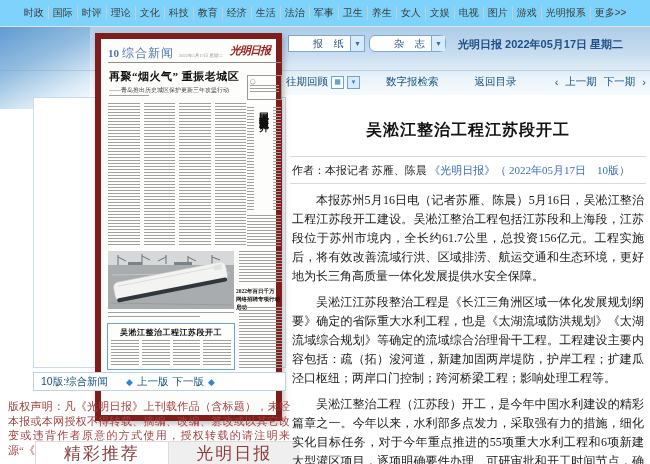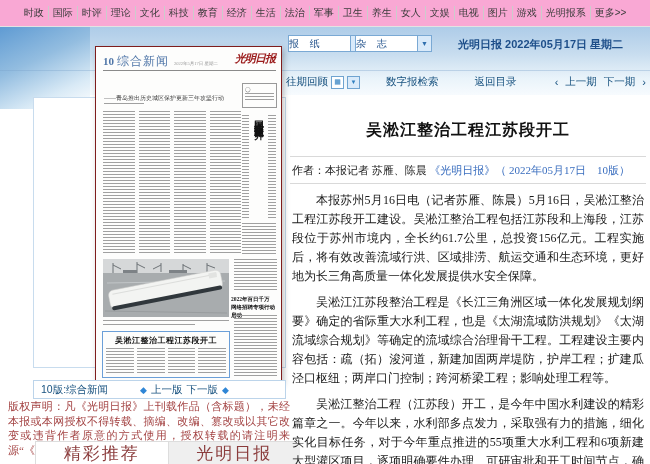--- a/index.html
+++ b/index.html
@@ -3,55 +3,55 @@
 <meta charset="utf-8">
 <style>
   * { margin:0; padding:0; box-sizing:border-box; }
   html,body { width:650px; height:464px; overflow:hidden; background:#fff;
               font-family:"Liberation Sans","DejaVu Sans",sans-serif; }
   .stage { position:relative; width:650px; height:464px; background:#fff; overflow:hidden; }
 
   
   .topnav { position:absolute; left:0; top:0; width:650px; height:27px;
             display:flex; align-items:center; justify-content:center;
-            background:#f9a8d4; border-bottom:1px solid #e3e3e3; }
+            background:#7dd3fc; border-bottom:1px solid #e3e3e3; }
   .nav-item { font-size:10px; color:#3c3c3c; padding:0 4px; border-right:1px solid #ccc;
               white-space:nowrap; cursor:pointer; }
   .nav-item:last-child { border-right:none; }
 
   
   .banner { position:absolute; left:0; top:27px; width:650px; height:68px;
             background:linear-gradient(180deg,#aecce8 0%,#c8ddef 40%,#e9f3fa 75%,#f7fbfe 100%); }
   .accent { position:absolute; left:0; top:27px; width:90px; height:82px;
             background:linear-gradient(155deg,#5f9bd3 0%,#93bde0 40%,#d9eaf6 75%,#ffffff 100%); }
   .banner-sep { position:absolute; left:0; top:70px; width:650px; height:1px;
                 background:rgba(120,160,200,.35); }
   .select { position:absolute; top:35px; height:17px; width:77px; background:#fff;
             border:1px solid #7aa9d4; display:flex; align-items:center; font-size:10px;
             color:#1d4e89; cursor:pointer; }
-  .select .lbl { flex:1; padding-left:0; letter-spacing:4px; white-space:nowrap; }
+  .select .lbl { flex:1; padding-left:24px; letter-spacing:4px; white-space:nowrap; }
   .select .arr { width:14px; height:100%; background:#d9eafa; border-left:1px solid #7aa9d4;
                  font-size:7px; color:#2f6fae; display:flex; align-items:center; justify-content:center; }
   .dateline { position:absolute; left:458px; top:37px; font-size:11px; font-weight:bold;
               color:#1d4e89; white-space:nowrap; }
   .toolbar { position:absolute; left:286px; top:74px; width:360px; height:16px;
              display:flex; align-items:center; font-size:10.5px; color:#17517f; }
   .tb-link { cursor:pointer; white-space:nowrap; }
   .mini { width:13px; height:13px; border:1px solid #6fa3d0; background:#fff; margin-left:3px;
           font-size:7px; color:#2f7fc0; display:inline-flex; align-items:center; justify-content:center;
           cursor:pointer; }
   .mini.dd { background:#d9eafa; font-size:6px; }
   .tb-right { margin-left:auto; display:flex; align-items:center; gap:7px; }
   .ang { color:#17517f; font-size:11px; cursor:pointer; }
 
   
   .panel-box { position:absolute; left:33px; top:97px; width:253px; height:271px;
                border:1px solid #c8dcee; background:#fff; }
-  .paper { position:absolute; left:95px; top:46px; width:187px; height:336px;
-           background:#fdfdfc; border:1px solid #7f1d1d; box-shadow:2px 3px 6px rgba(0,0,0,.25);
+  .paper { position:absolute; left:95px; top:33px; width:187px; height:388px;
+           background:#fdfdfc; border:6px solid #7f1d1d; box-shadow:2px 3px 6px rgba(0,0,0,.25);
            cursor:pointer; font-family:"Liberation Serif","DejaVu Serif",serif; }
   .p-head { position:absolute; left:7px; top:6px; display:flex; align-items:baseline; }
   .p-num { font-size:11px; font-weight:bold; color:#4f76a8; }
   .p-sec { font-size:12px; color:#4f76a8; letter-spacing:1px; margin-left:3px; }
   .p-meta { font-size:4.5px; color:#999; margin-left:5px; white-space:nowrap; }
   .p-logo { position:absolute; right:6px; top:4px; font-size:11px; font-weight:bold;
             color:#9b1c1c; font-style:italic; letter-spacing:-1px; }
   .p-rule { position:absolute; left:7px; top:23px; width:173px; border-top:1px solid #8a8a8a; }
   .p-h1 { position:absolute; left:8px; top:30px; width:135px; font-size:11px; font-weight:bold;
           color:#0f0f0f; letter-spacing:0.5px; white-space:nowrap; }
@@ -76,23 +76,23 @@
   .p-h3 { position:absolute; left:0; top:3px; width:100%; text-align:center; font-size:8px;
           font-weight:bold; color:#0f0f0f; letter-spacing:0.5px; white-space:nowrap; }
   .hl-cols { position:absolute; left:3px; top:16px; width:120px; height:27px; display:flex; gap:3px; }
   .hl-cols > div { flex:1; }
   .rlow1 { position:absolute; left:138px; top:212px; width:43px; height:32px; }
   .p-h2 { position:absolute; left:135px; top:248px; width:48px; font-size:5.5px; font-weight:bold;
           color:#0f0f0f; line-height:8px; }
   .rlow2 { position:absolute; left:138px; top:268px; width:43px; height:62px; }
 
   
-  .pagebar { position:absolute; left:33px; top:380px; width:253px; height:19px;
+  .pagebar { position:absolute; left:33px; top:372px; width:253px; height:19px;
              border:1px solid #bcd4ea; display:flex; align-items:center; font-size:10.5px;
-             color:#17517f; padding-left:7px; background:#fff;gap:14px; }
+             color:#17517f; padding-left:7px; background:#fff; }
   .pb-label { white-space:nowrap; }
   .diamond { color:#2f86d6; font-size:9px; margin:0 2px; }
   .pb-link { cursor:pointer; margin:0 2px; white-space:nowrap; }
   .pb-group { margin-left:16px; display:flex; align-items:center; }
   .copyright { position:absolute; left:8px; top:399px; width:282px; font-size:11px;
                line-height:14.5px; color:#a34242; font-family:"Liberation Serif","DejaVu Serif",serif;
                text-align:justify; }
   .tabs { position:absolute; left:35px; top:441px; width:265px; height:23px; background:#efefef;
           border-top:1px solid #ddd; display:flex; }
   .tab { flex:1; display:flex; align-items:center; justify-content:center; font-size:17px;
@@ -139,21 +139,21 @@
   </nav>
 
   <div class="banner"></div>
   <div class="accent"></div>
   <div class="banner-sep"></div>
 
   <div class="select" style="left:288px;">
     <span class="lbl">报 纸</span>
     <span class="arr">▼</span>
   </div>
-  <div class="select" style="left:355px;">
+  <div class="select" style="left:369px;border-radius:6px;">
     <span class="lbl">杂 志</span>
     <span class="arr">▼</span>
   </div>
   <div class="dateline">光明日报 2022年05月17日 星期二</div>
 
   <div class="toolbar">
     <span class="tb-link">往期回顾</span>
     <span class="mini">▦</span>
     <span class="mini dd">▼</span>
     <span class="tb-link" style="margin-left:26px;">数字报检索</span>
@@ -170,20 +170,21 @@
 
   <div class="paper">
     <div class="p-head">
       <span class="p-num">10</span>
       <span class="p-sec">综合新闻</span>
       <span class="p-meta">2022年5月17日 星期二</span>
     </div>
     <div class="p-logo">光明日报</div>
     <div class="p-rule"></div>
 
+    <div class="p-h1">再聚“烟火气” 重振老城区</div>
     <div class="p-sub">——青岛推出历史城区保护更新三年攻坚行动</div>
     <div class="p-byline sim"></div>
 
     <div class="p-cols">
       <div class="sim"></div>
       <div class="sim"></div>
       <div class="sim"></div>
       <div class="sim"></div>
     </div>
 

